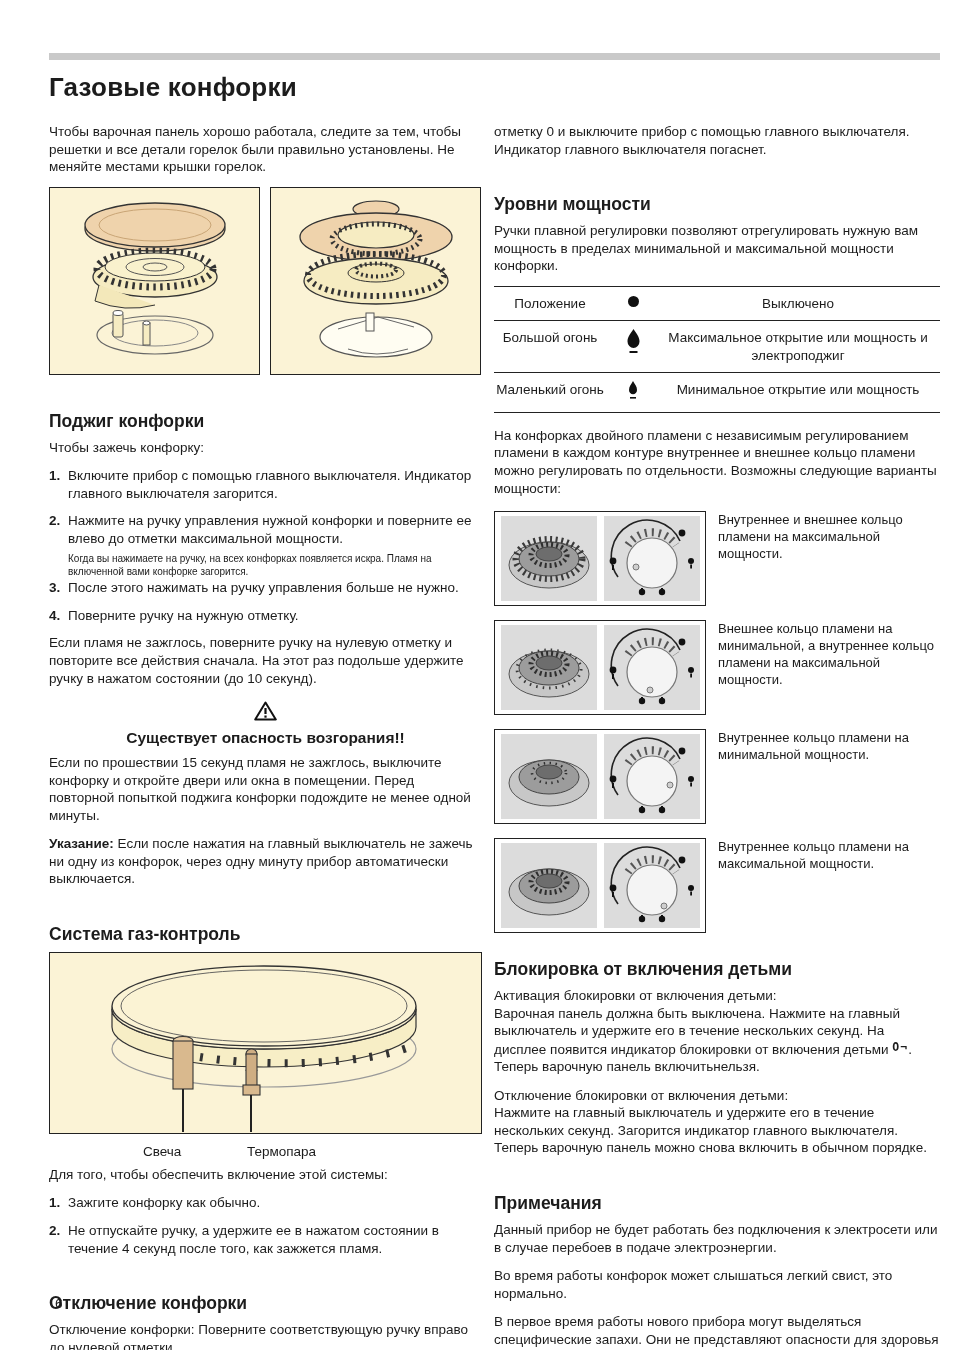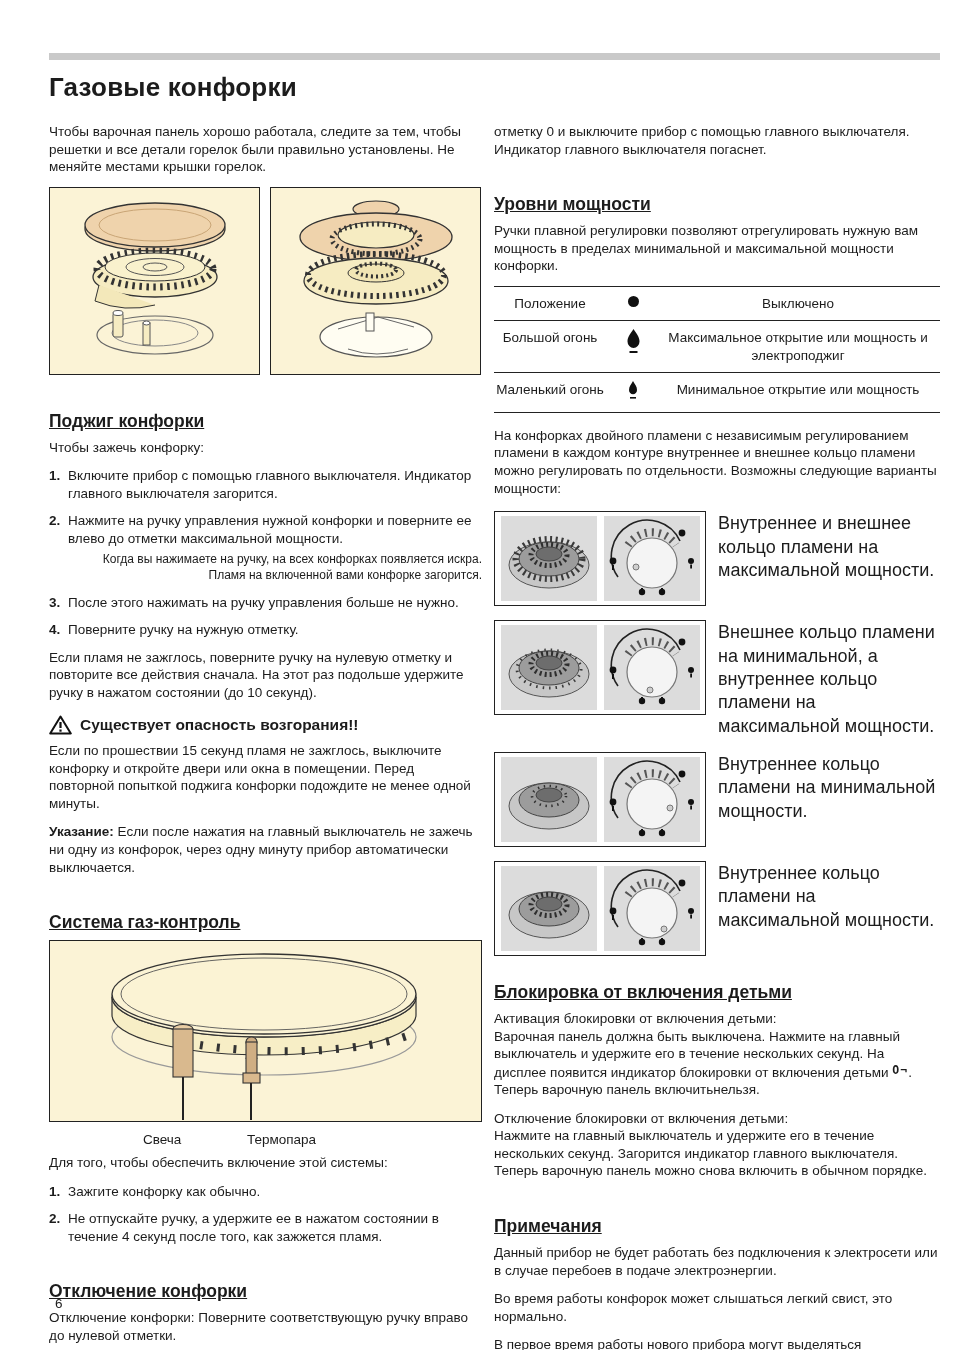--- a/index.html
+++ b/index.html
@@ -4,47 +4,47 @@
 <style>
   html,body{margin:0;padding:0;}
   body{
     width:954px;height:1350px;background:#ffffff;position:relative;
     font-family:"Liberation Sans","DejaVu Sans",sans-serif;color:#1c1c1c;
     -webkit-font-smoothing:antialiased;
   }
   .page{position:absolute;left:49px;top:0;width:891px;}
   .toprule{height:7px;background:#c9c9c9;margin-top:53px;}
   h1{font-size:26px;font-weight:bold;margin:12px 0 20px 0;letter-spacing:.2px;}
-  h2{font-size:17.5px;font-weight:bold;margin:36px 0 7px 0;text-decoration:underline;}
+  h2{font-size:17.5px;font-weight:bold;margin:36px 0 7px 0;}
   .cols{display:flex;gap:12px;align-items:flex-start;}
   .col-left{width:433px;flex:none;}
   .col-right{width:446px;flex:none;}
   p.body{font-size:13.5px;line-height:1.3;margin:0 0 11px 0;}
   .step{display:flex;font-size:13.5px;line-height:1.3;margin:0 0 10px 0;}
   .step .num{font-weight:bold;flex:none;width:19px;}
-  .step-extra{font-size:12px;line-height:1.3;margin:-5px 0 10px 19px;text-align:right;}
+  .step-extra{font-size:10px;line-height:1.3;margin:-5px 0 1px 19px;}
   .figrow{display:flex;gap:10px;margin:4px 0 14px 0;}
   .figbox{border:1.5px solid #222;background:#fbf3d6;box-sizing:border-box;}
   .figbox.small{width:211px;height:188px;display:flex;align-items:center;justify-content:center;}
   .figbox.wide{width:433px;height:182px;position:relative;margin-top:4px;}
   .figlabels{position:relative;height:22px;font-size:13.5px;margin-bottom:10px;}
   .figlabels span{position:absolute;top:10px;}
-  .warnrow{display:flex;align-items:center;gap:8px;margin:14px 0 7px 0;}
+  .warnrow{display:flex;align-items:center;gap:8px;margin:14px 0 7px 0;flex-direction:column;}
   .warnrow .wtitle{font-size:15.5px;font-weight:bold;}
   table.ptable{border-collapse:collapse;width:100%;margin:6px 0 14px 0;font-size:13.5px;}
   table.ptable td{vertical-align:top;padding:8px 4px 8px 0;line-height:1.3;}
   table.ptable tr{border-top:1.4px solid #222;text-align:center;}
   table.ptable{border-bottom:1.4px solid #222;}
   td.c1{width:112px;}
   td.c2{width:46px;text-align:center;}
   .variant{display:flex;gap:12px;margin:0 0 14px 0;}
   .vbox{width:212px;height:95px;flex:none;border:1.5px solid #222;background:#fff;
         box-sizing:border-box;display:flex;align-items:center;justify-content:center;gap:7px;}
   .panel{width:96px;height:85px;background:#dcdcdc;display:flex;align-items:center;justify-content:center;}
-  .variant p{font-size:18px;line-height:1.3;margin:1px 0 0 0;flex:1;}
+  .variant p{font-size:13px;line-height:1.3;margin:1px 0 0 0;flex:1;}
   .sevenseg{font-family:"DejaVu Sans Mono",monospace;font-size:11.5px;vertical-align:3px;letter-spacing:1px;font-weight:bold;}
   .pagenum{position:absolute;left:55px;top:1296px;font-size:13.5px;}
   .b{font-weight:bold;}
 </style>
 </head>
 <body>
 
 <div class="page">
   <div class="toprule"></div>
   <h1>Газовые конфорки</h1>

